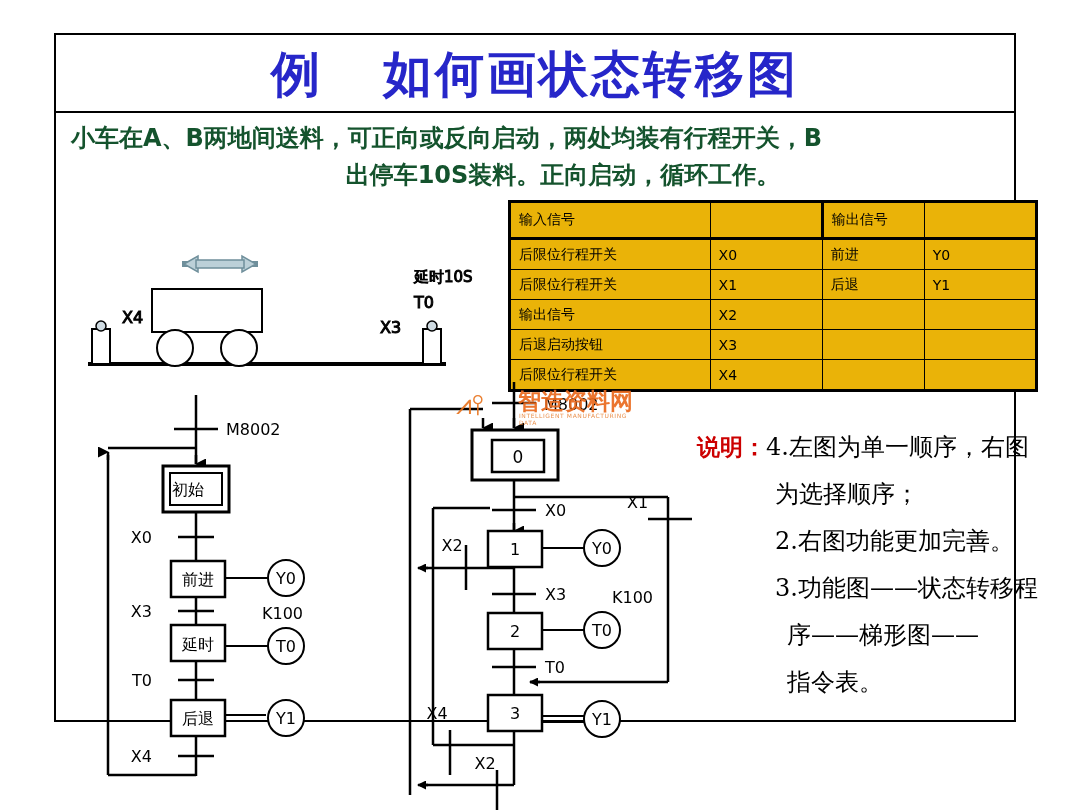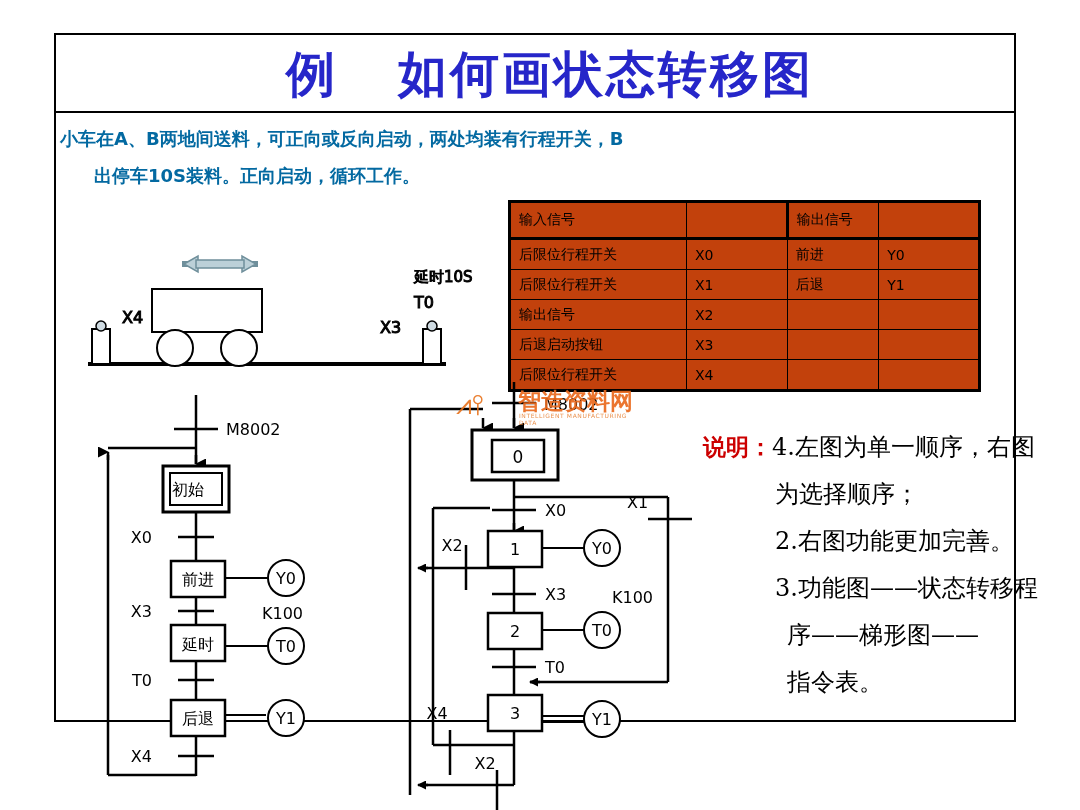--- a/index.html
+++ b/index.html
@@ -12,46 +12,46 @@
   .frame-title{position:absolute;left:54px;top:33px;width:962px;height:80px;
                border:2px solid #000;box-sizing:border-box;}
   .frame-body{position:absolute;left:54px;top:113px;width:962px;height:609px;
               border:2px solid #000;border-top:none;box-sizing:border-box;}
 
   
   .title-text{position:absolute;left:54px;top:36px;width:962px;height:77px;
               display:flex;align-items:center;justify-content:center;
               color:#2626c9;font-size:49px;font-weight:bold;letter-spacing:3px;
               font-family:"DejaVu Serif","Liberation Serif",serif;
-              white-space:pre;margin-left:15px;}
-
-  
-  .intro{position:absolute;left:60px;top:120px;width:950px;
-         font-size:18px;line-height:37px;color:#0369a1;font-weight:bold;
+              white-space:pre;}
+
+  
+  .intro{position:absolute;left:71px;top:120px;width:950px;
+         font-size:24px;line-height:37px;color:#14532d;font-weight:bold;
          font-family:"DejaVu Sans","Liberation Sans",sans-serif;}
-  .intro .l2{display:block;padding-left:34px;}
-
-  
-  .io-table{position:absolute;left:508px;top:200px;width:473px;
-            border:3px solid #000;border-collapse:collapse;background:#c2410c;}
+  .intro .l2{display:block;padding-left:34px;text-align:center;}
+
+  
+  .io-table{position:absolute;left:508px;top:200px;width:530px;
+            border:3px solid #000;border-collapse:collapse;background:#eab308;}
   .io-table td{border:1px solid #000;height:25px;padding:2px 8px;
                font-size:14px;color:#000;
                font-family:"DejaVu Sans","Liberation Sans",sans-serif;}
   .io-table tr.hdr td{height:30px;border-bottom:3px solid #000;}
   .io-table td.c1{width:175px;}
   .io-table td.c2{width:90px;}
   .io-table td.c3{width:80px;}
   .io-table td.c4{width:90px;}
   .io-table td.hdr-in{border-right:3px solid #000;}
 
   
   .explain{position:absolute;left:697px;top:424px;width:400px;
            font-size:24px;line-height:47px;color:#000;
            font-family:"DejaVu Serif","Liberation Serif",serif;white-space:nowrap;}
-  .explain .tag{color:#cc0000;font-weight:bold;font-family:"DejaVu Sans","Liberation Sans",sans-serif;font-size:23px;margin-left:6px;}
+  .explain .tag{color:#cc0000;font-weight:bold;font-family:"DejaVu Sans","Liberation Sans",sans-serif;font-size:23px;}
   .explain .ln{display:block;}
   .explain .ind{padding-left:78px;}
   .explain .ind2{padding-left:90px;}
 
   
   svg.draw{position:absolute;left:0;top:0;width:1080px;height:810px;overflow:visible;}
   svg.draw text{font-family:"DejaVu Sans","Liberation Sans",sans-serif;fill:#000;}
 
   
   .wm{position:absolute;left:456px;top:386px;width:180px;height:42px;

